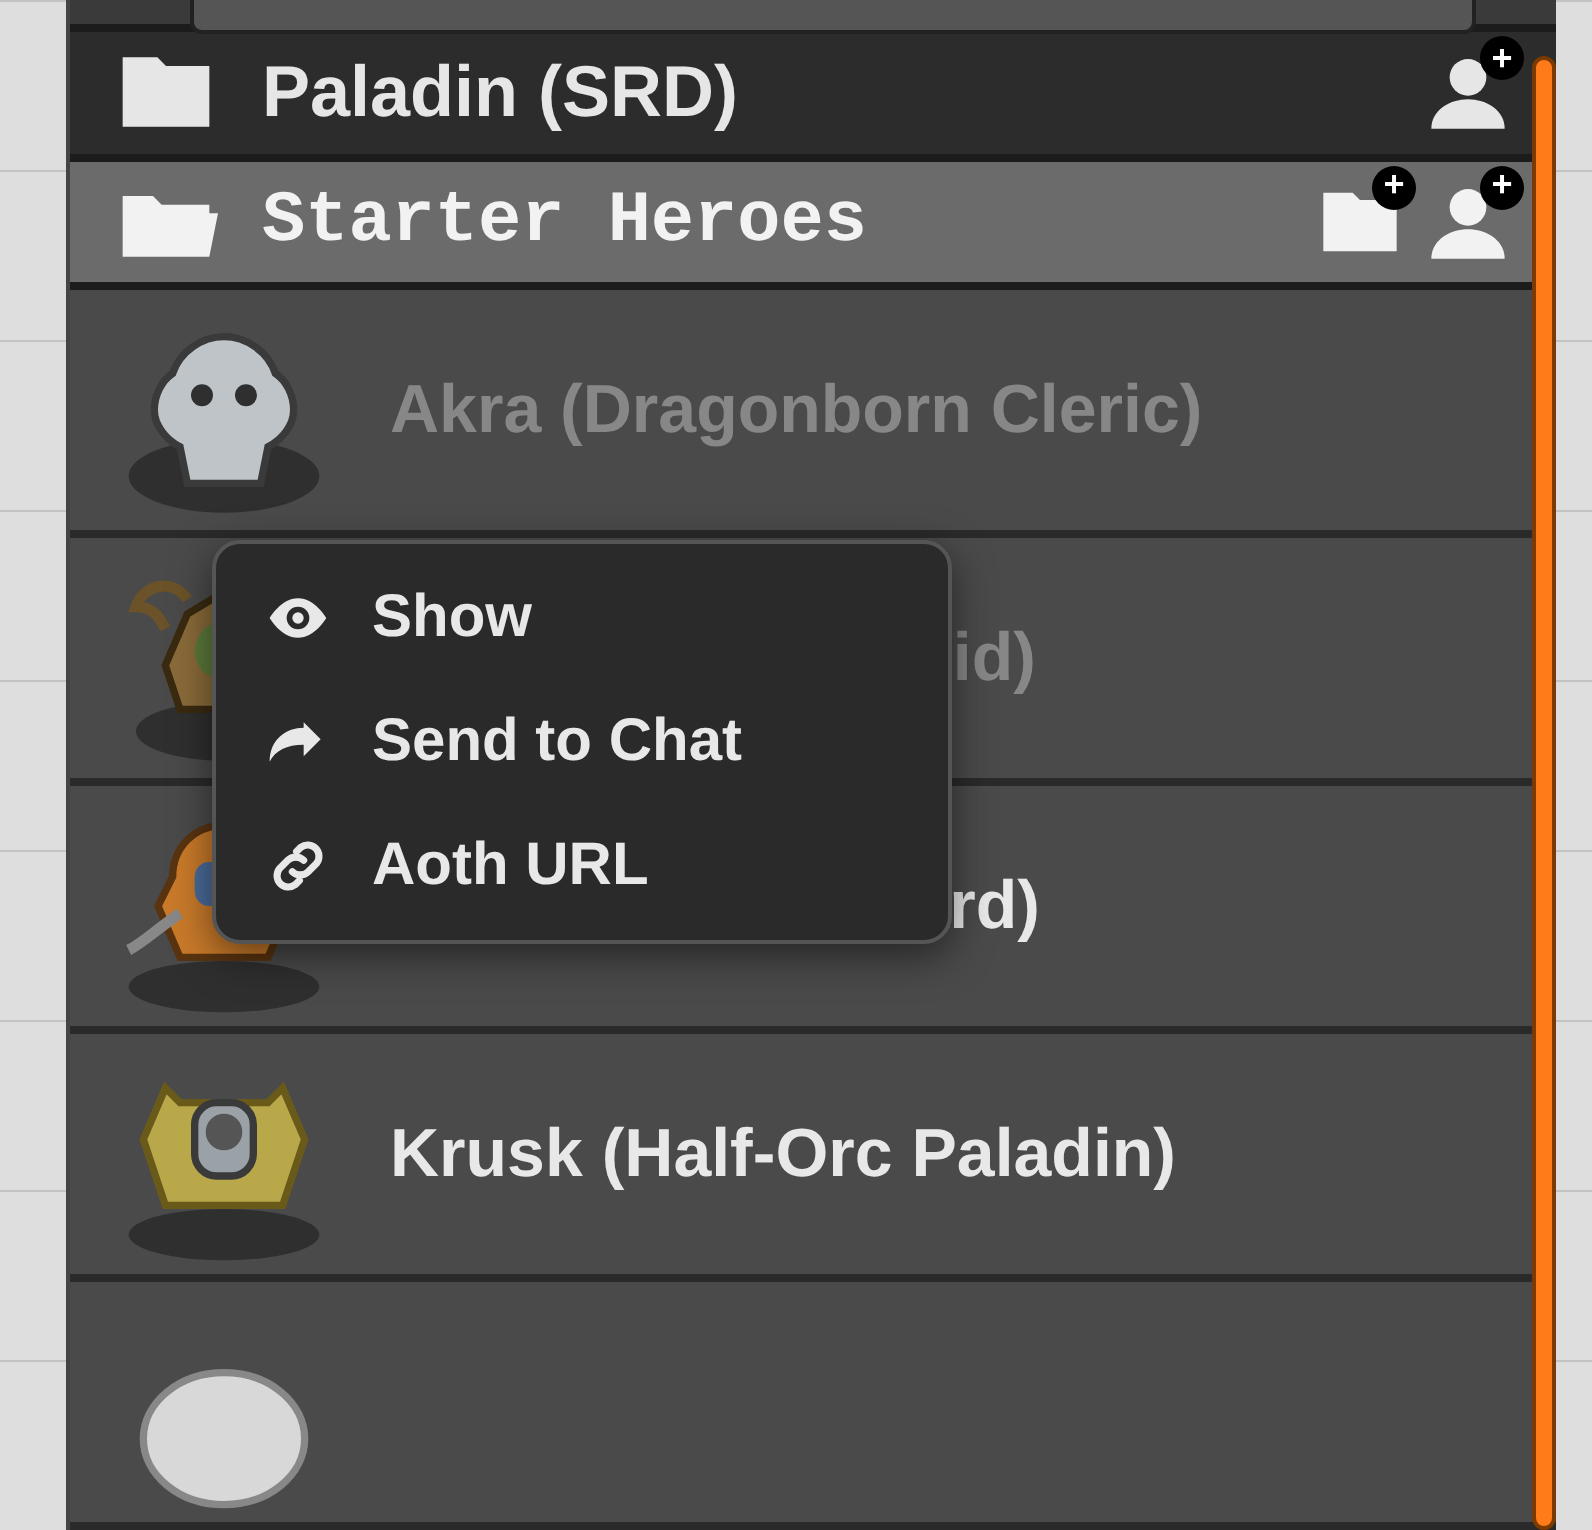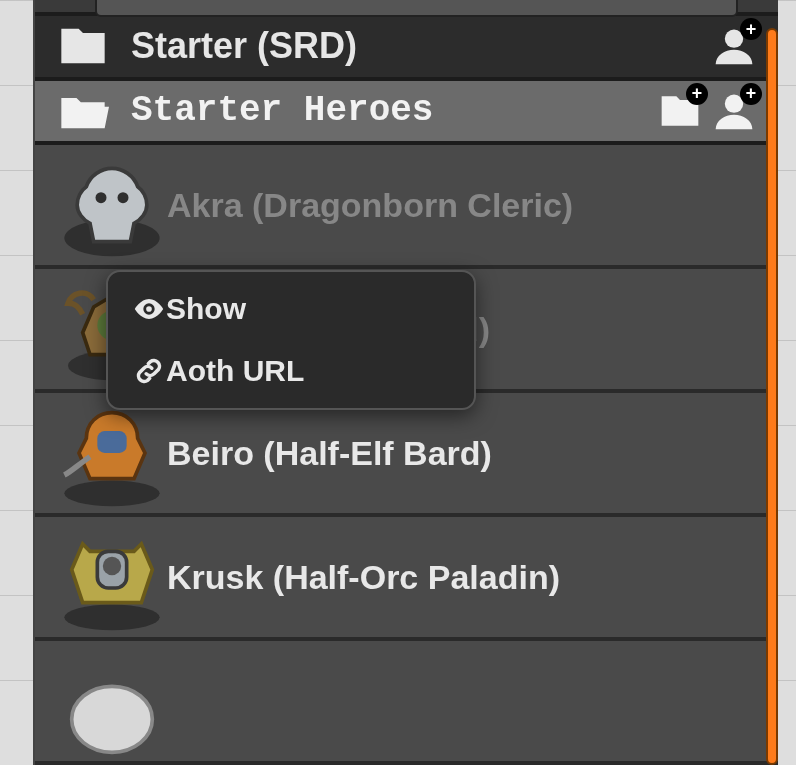--- a/index.html
+++ b/index.html
@@ -91,20 +91,21 @@
     background:#000;
     border-radius:50%;
     display:flex; align-items:center; justify-content:center;
     color:#fff; font-size:18px; font-weight:700;
     line-height:1;
   }
   .hero-list { display:flex; flex-direction:column; }
   .hero-row {
     display:flex;
     align-items:center;
+    gap:28px;
     padding:0 22px;
     height:124px;
     background:#4a4a4a;
     border-bottom:4px solid #2a2a2a;
     color:#e8e8e8;
   }
   .hero-row.dimmed .hero-name { color: rgba(210,210,210,0.45); }
   .hero-name { font-size:34px; font-weight:600; white-space:nowrap; }
   .avatar {
     width:110px; height:110px;
@@ -119,21 +120,21 @@
     width:370px;
     background:#2a2a2a;
     border:2px solid #555;
     border-radius:14px;
     box-shadow: 0 6px 20px rgba(0,0,0,0.5);
     display:flex; flex-direction:column;
     padding:6px 0;
     z-index:10;
   }
   .menu-item {
-    display:flex; align-items:center; 
+    display:flex; align-items:center; gap:20px;
     padding:14px 24px;
     color:#e8e8e8;
     font-size:30px;
     font-weight:600;
   }
   .menu-item svg { width:34px; height:34px; flex-shrink:0; }
 </style>
 </head>
 <body>
 
@@ -142,21 +143,21 @@
 <div class="panel">
   <div class="orange-scroll"></div>
   <div class="search-area"></div>
 
   <div class="folder-row">
     <span class="folder-icon">
       <svg viewBox="0 0 24 24" fill="#e6e6e6">
           <path d="M10 4H2v16h20V6H12l-2-2z"></path>
         </svg>
     </span>
-    <span class="folder-name">Starter (SRD)</span>
+    <span class="folder-name">Paladin (SRD)</span>
     <div class="action-icons">
       <div class="plus-badge">
         <svg viewBox="0 0 24 24" fill="#e6e6e6">
             <circle cx="12" cy="8" r="5"></circle>
             <path d="M2 22c0-5 5-8 10-8s10 3 10 8H2z"></path>
           </svg>
         <span class="plus">+</span>
       </div>
     </div>
   </div>
@@ -250,17 +251,23 @@
 <div class="context-menu">
   <div class="menu-item">
     <svg viewBox="0 0 24 24" fill="#e8e8e8">
         <path d="M12 5C6 5 2 12 2 12s4 7 10 7 10-7 10-7-4-7-10-7zm0 11a4 4 0 110-8 4 4 0 010 8z"></path>
         <circle cx="12" cy="12" r="2"></circle>
       </svg>
     <span>Show</span>
   </div>
   <div class="menu-item">
     <svg viewBox="0 0 24 24" fill="#e8e8e8">
+        <path d="M14 5l6 6-6 6v-4c-6 0-10 2-12 6 0-8 6-12 12-12V5z"></path>
+      </svg>
+    <span>Send to Chat</span>
+  </div>
+  <div class="menu-item">
+    <svg viewBox="0 0 24 24" fill="#e8e8e8">
         <path d="M10 14a4 4 0 005.6 0l3-3a4 4 0 00-5.6-5.6l-1.5 1.5M14 10a4 4 0 00-5.6 0l-3 3a4 4 0 005.6 5.6l1.5-1.5" fill="none" stroke="#e8e8e8" stroke-width="2.5" stroke-linecap="round"></path>
       </svg>
     <span>Aoth URL</span>
   </div>
 </div>
 
 </body></html>

